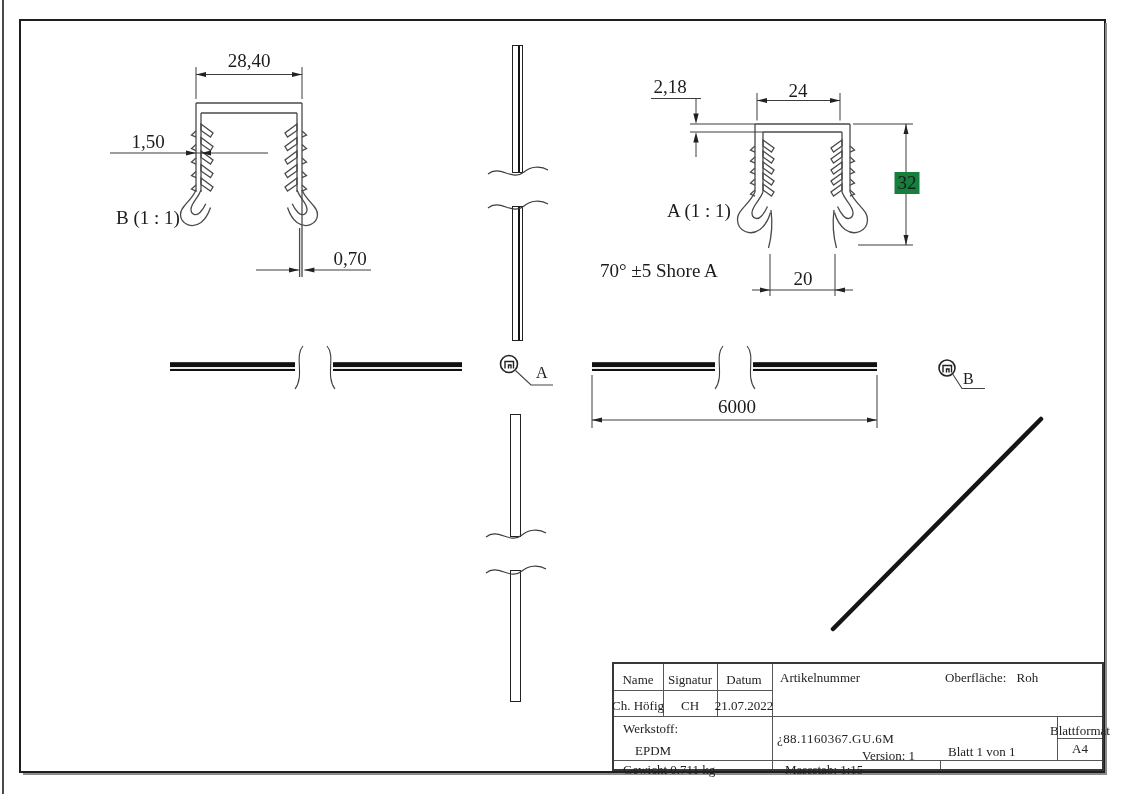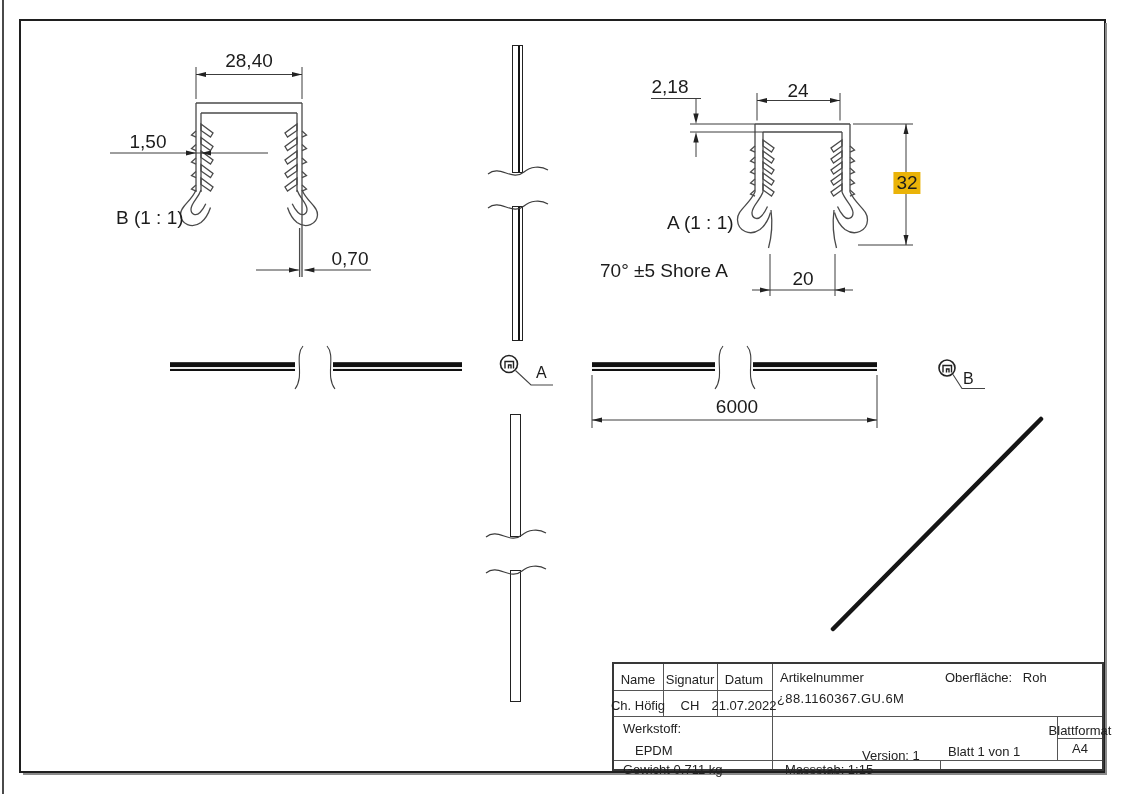--- a/index.html
+++ b/index.html
@@ -1,37 +1,37 @@
 <!DOCTYPE html>
 <html><head>
 <meta charset="utf-8">
 <style>
   html,body{margin:0;padding:0;background:#fff;}
   .sheet{position:relative;width:1123px;height:794px;background:#fff;overflow:hidden;
-         font-family:Liberation Sans, sans-serif;color:#1c1c1c;}
+         font-family:Liberation Serif, serif;color:#1c1c1c;}
   .edge-line{position:absolute;left:2px;top:0;width:1.5px;height:794px;background:#4a4a4a;}
   .frame{position:absolute;left:19px;top:19px;width:1083px;height:750px;border:2.5px solid #1f1f1f;}
   .shadow-b{position:absolute;left:23px;top:772.5px;width:1084px;height:2.5px;background:#8a8a8a;}
   .shadow-r{position:absolute;left:1104.5px;top:23px;width:2.5px;height:751px;background:#8a8a8a;}
   svg.lines{position:absolute;left:0;top:0;}
   .dim{position:absolute;font-size:19px;white-space:nowrap;color:#1c1c1c;}
   .c{transform:translateX(-50%);}
-  .bg{background:#eab308;padding:0 3px;}
+  .bg{background:#15803d;padding:0 3px;}
   .hbar{position:absolute;height:9px;
         background:linear-gradient(#3a3a3a 0 1px,#101010 1px 5.5px,#e9e9e9 5.5px 7px,#101010 7px 9px);}
   .vbar{position:absolute;width:9px;background:#fff;border:1.6px solid #222;}
   .vstripe{position:absolute;left:4.5px;top:0;bottom:0;width:2.6px;background:#141414;}
   
   .tb{position:absolute;left:612px;top:662px;width:492px;height:109px;border:2px solid #383838;box-sizing:border-box;}
   .tb .hl,.tb .vl{position:absolute;background:#555;}
   .tb .hl{height:1.4px;}
   .tb .vl{width:1.4px;}
   .tb .t{position:absolute;font-size:13px;color:#222;white-space:nowrap;}
   .tb .tc{transform:translateX(-50%);}
-  .artnum{font-size:21px;color:#000;letter-spacing:.4px;}
+  .artnum{font-size:21px;color:#000;letter-spacing:.4px;margin-top:40px;}
   .a4{font-size:16px;}
   .callout-letter{position:absolute;font-size:16px;color:#1c1c1c;}
 </style>
 </head>
 <body>
 
 <div class="sheet">
   <div class="edge-line"></div>
   <div class="frame"></div>
   <div class="shadow-b"></div>
@@ -217,21 +217,21 @@
 
   <div class="dim c" style="left:249px;top:50px;">28,40</div>
   <div class="dim c" style="left:148px;top:131px;">1,50</div>
   <div class="dim c" style="left:350px;top:248px;">0,70</div>
   <div class="dim" style="left:116px;top:207px;">B (1 : 1)</div>
 
   <div class="dim c" style="left:670px;top:76px;">2,18</div>
   <div class="dim c" style="left:798px;top:80px;">24</div>
   <div class="dim c bg" style="left:907px;top:172px;">32</div>
   <div class="dim c" style="left:803px;top:268px;">20</div>
-  <div class="dim" style="left:667px;top:212px;">A (1 : 1)</div>
+  <div class="dim" style="left:667px;top:200px;">A (1 : 1)</div>
   <div class="dim" style="left:600px;top:260px;">70° ±5 Shore A</div>
 
   <div class="dim c" style="left:737px;top:396px;">6000</div>
 
   <div class="callout-letter" style="left:536px;top:364px;">A</div>
   <div class="callout-letter" style="left:963px;top:370px;">B</div>
 
   <div class="tb">
     <div class="hl" style="left:0;top:26px;width:158px;"></div>
     <div class="hl" style="left:0;top:52px;width:488px;"></div>

